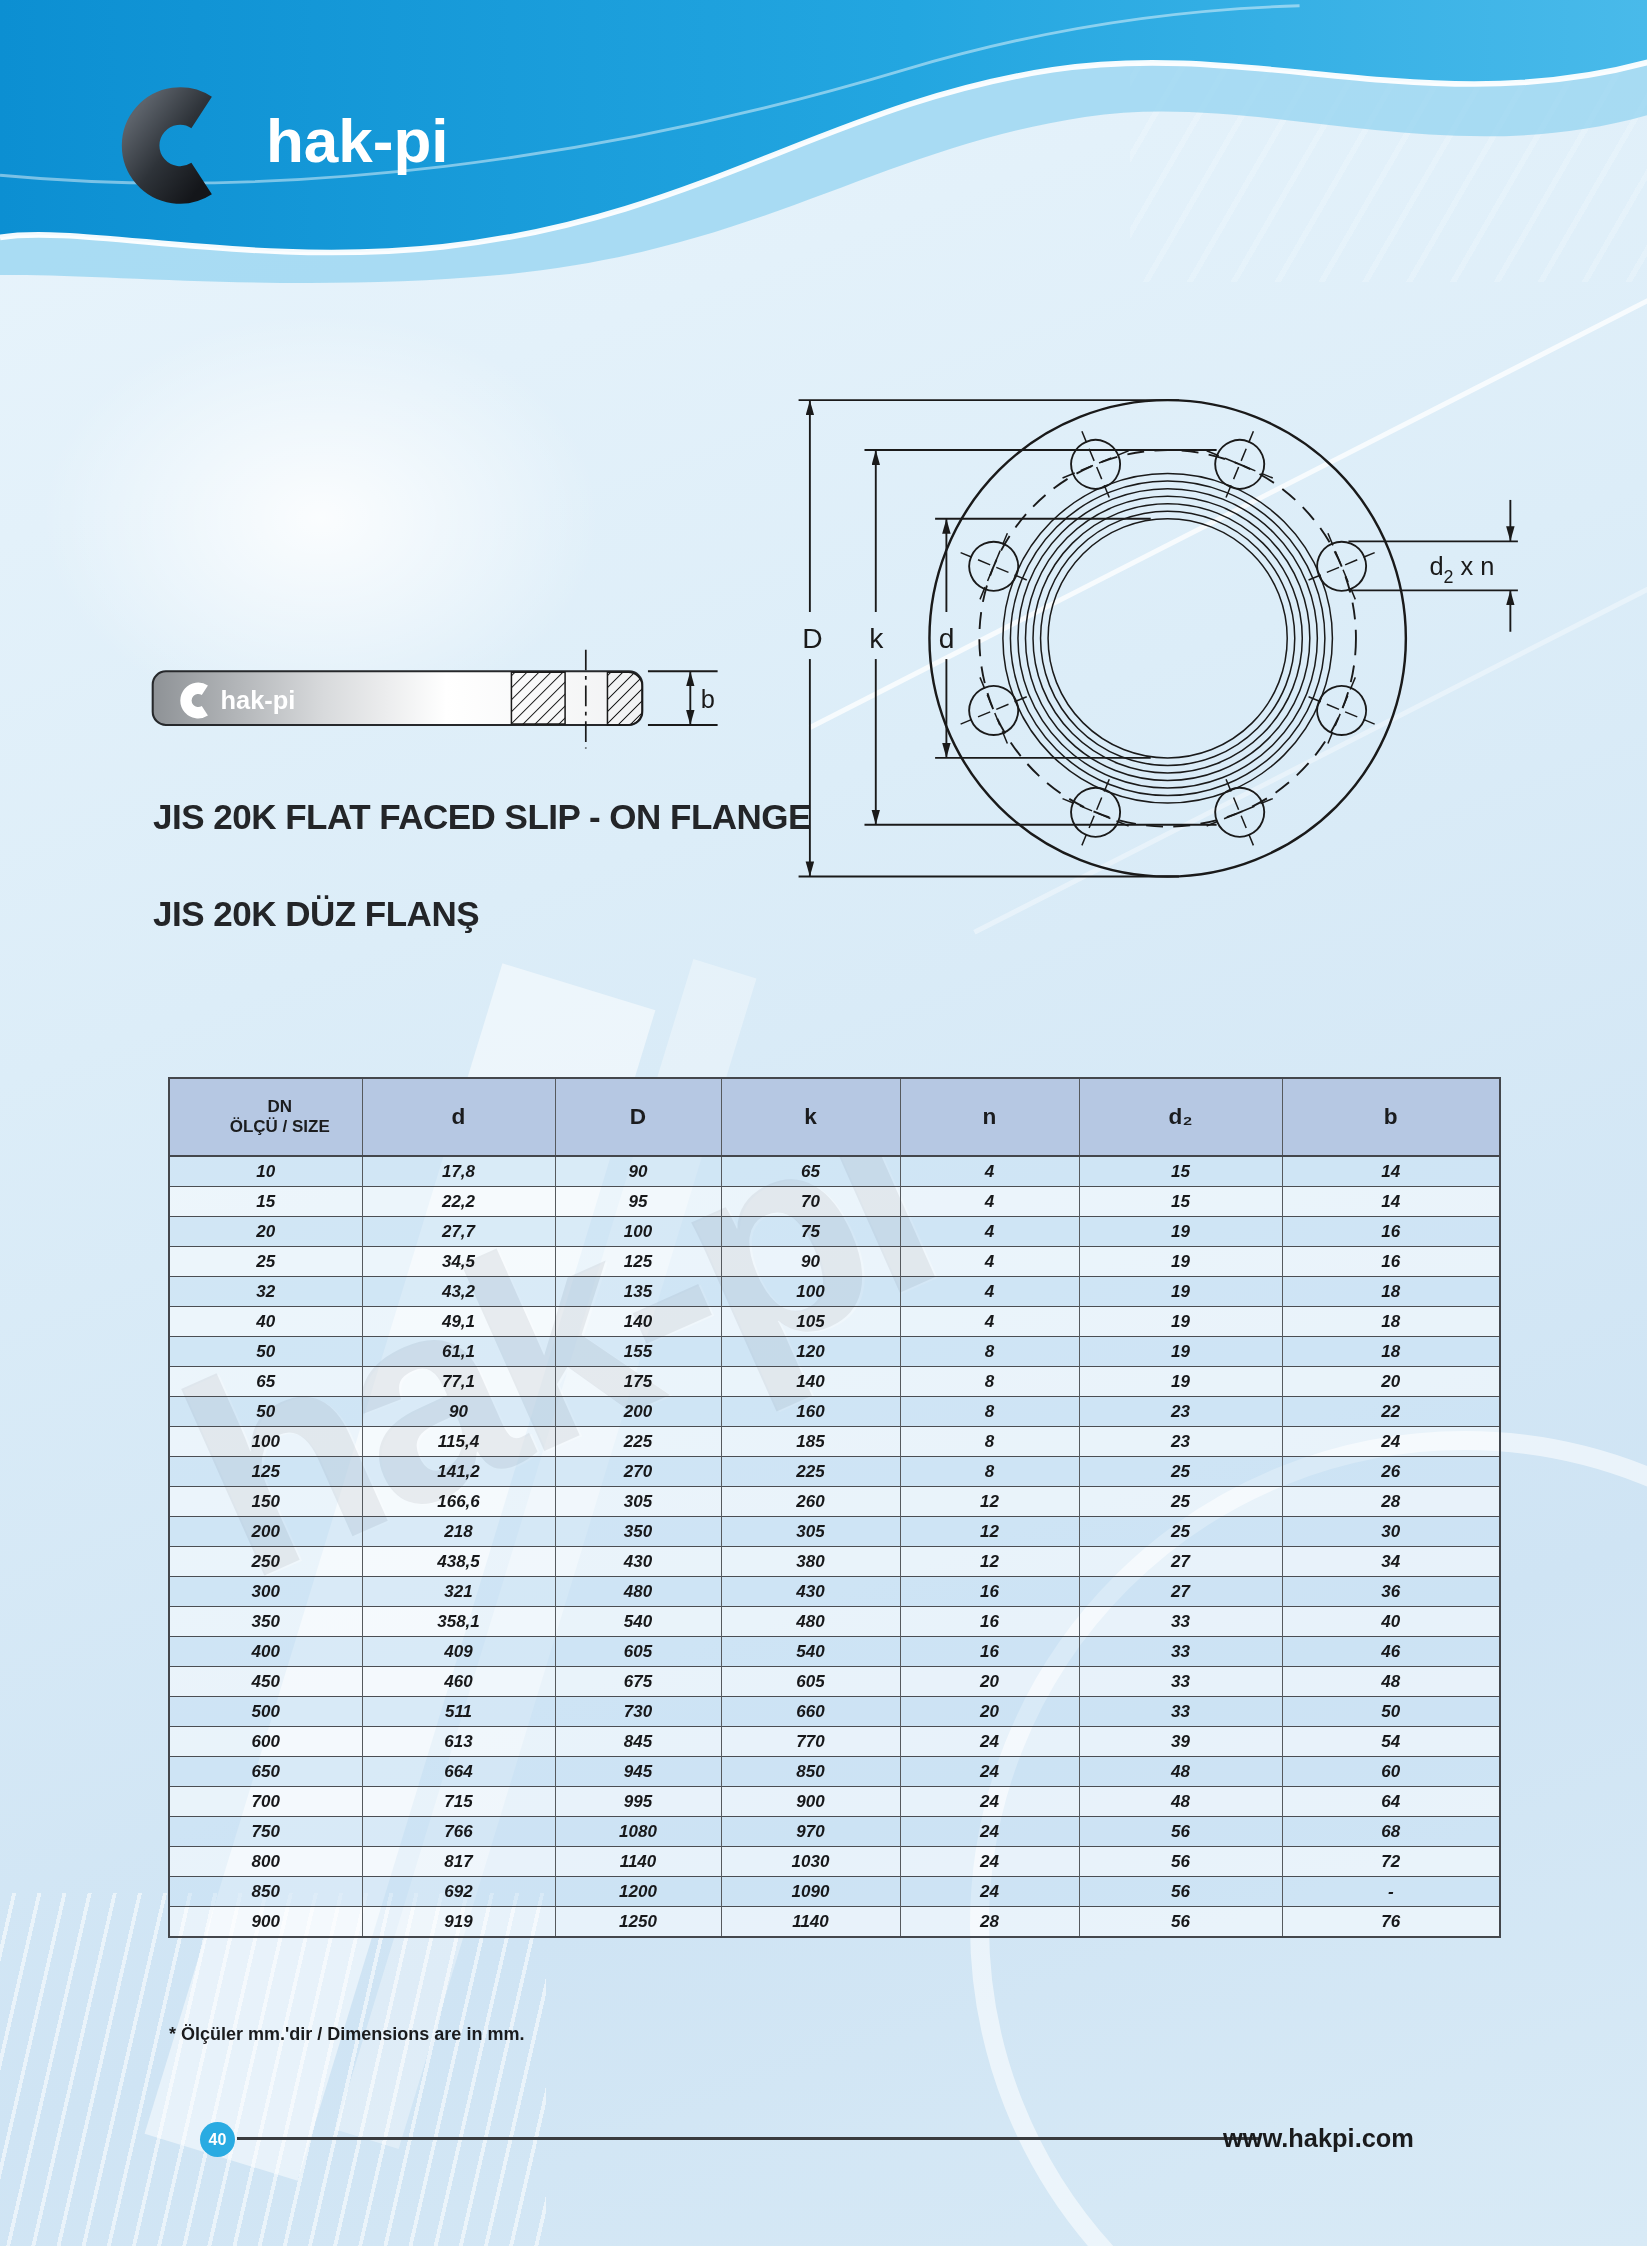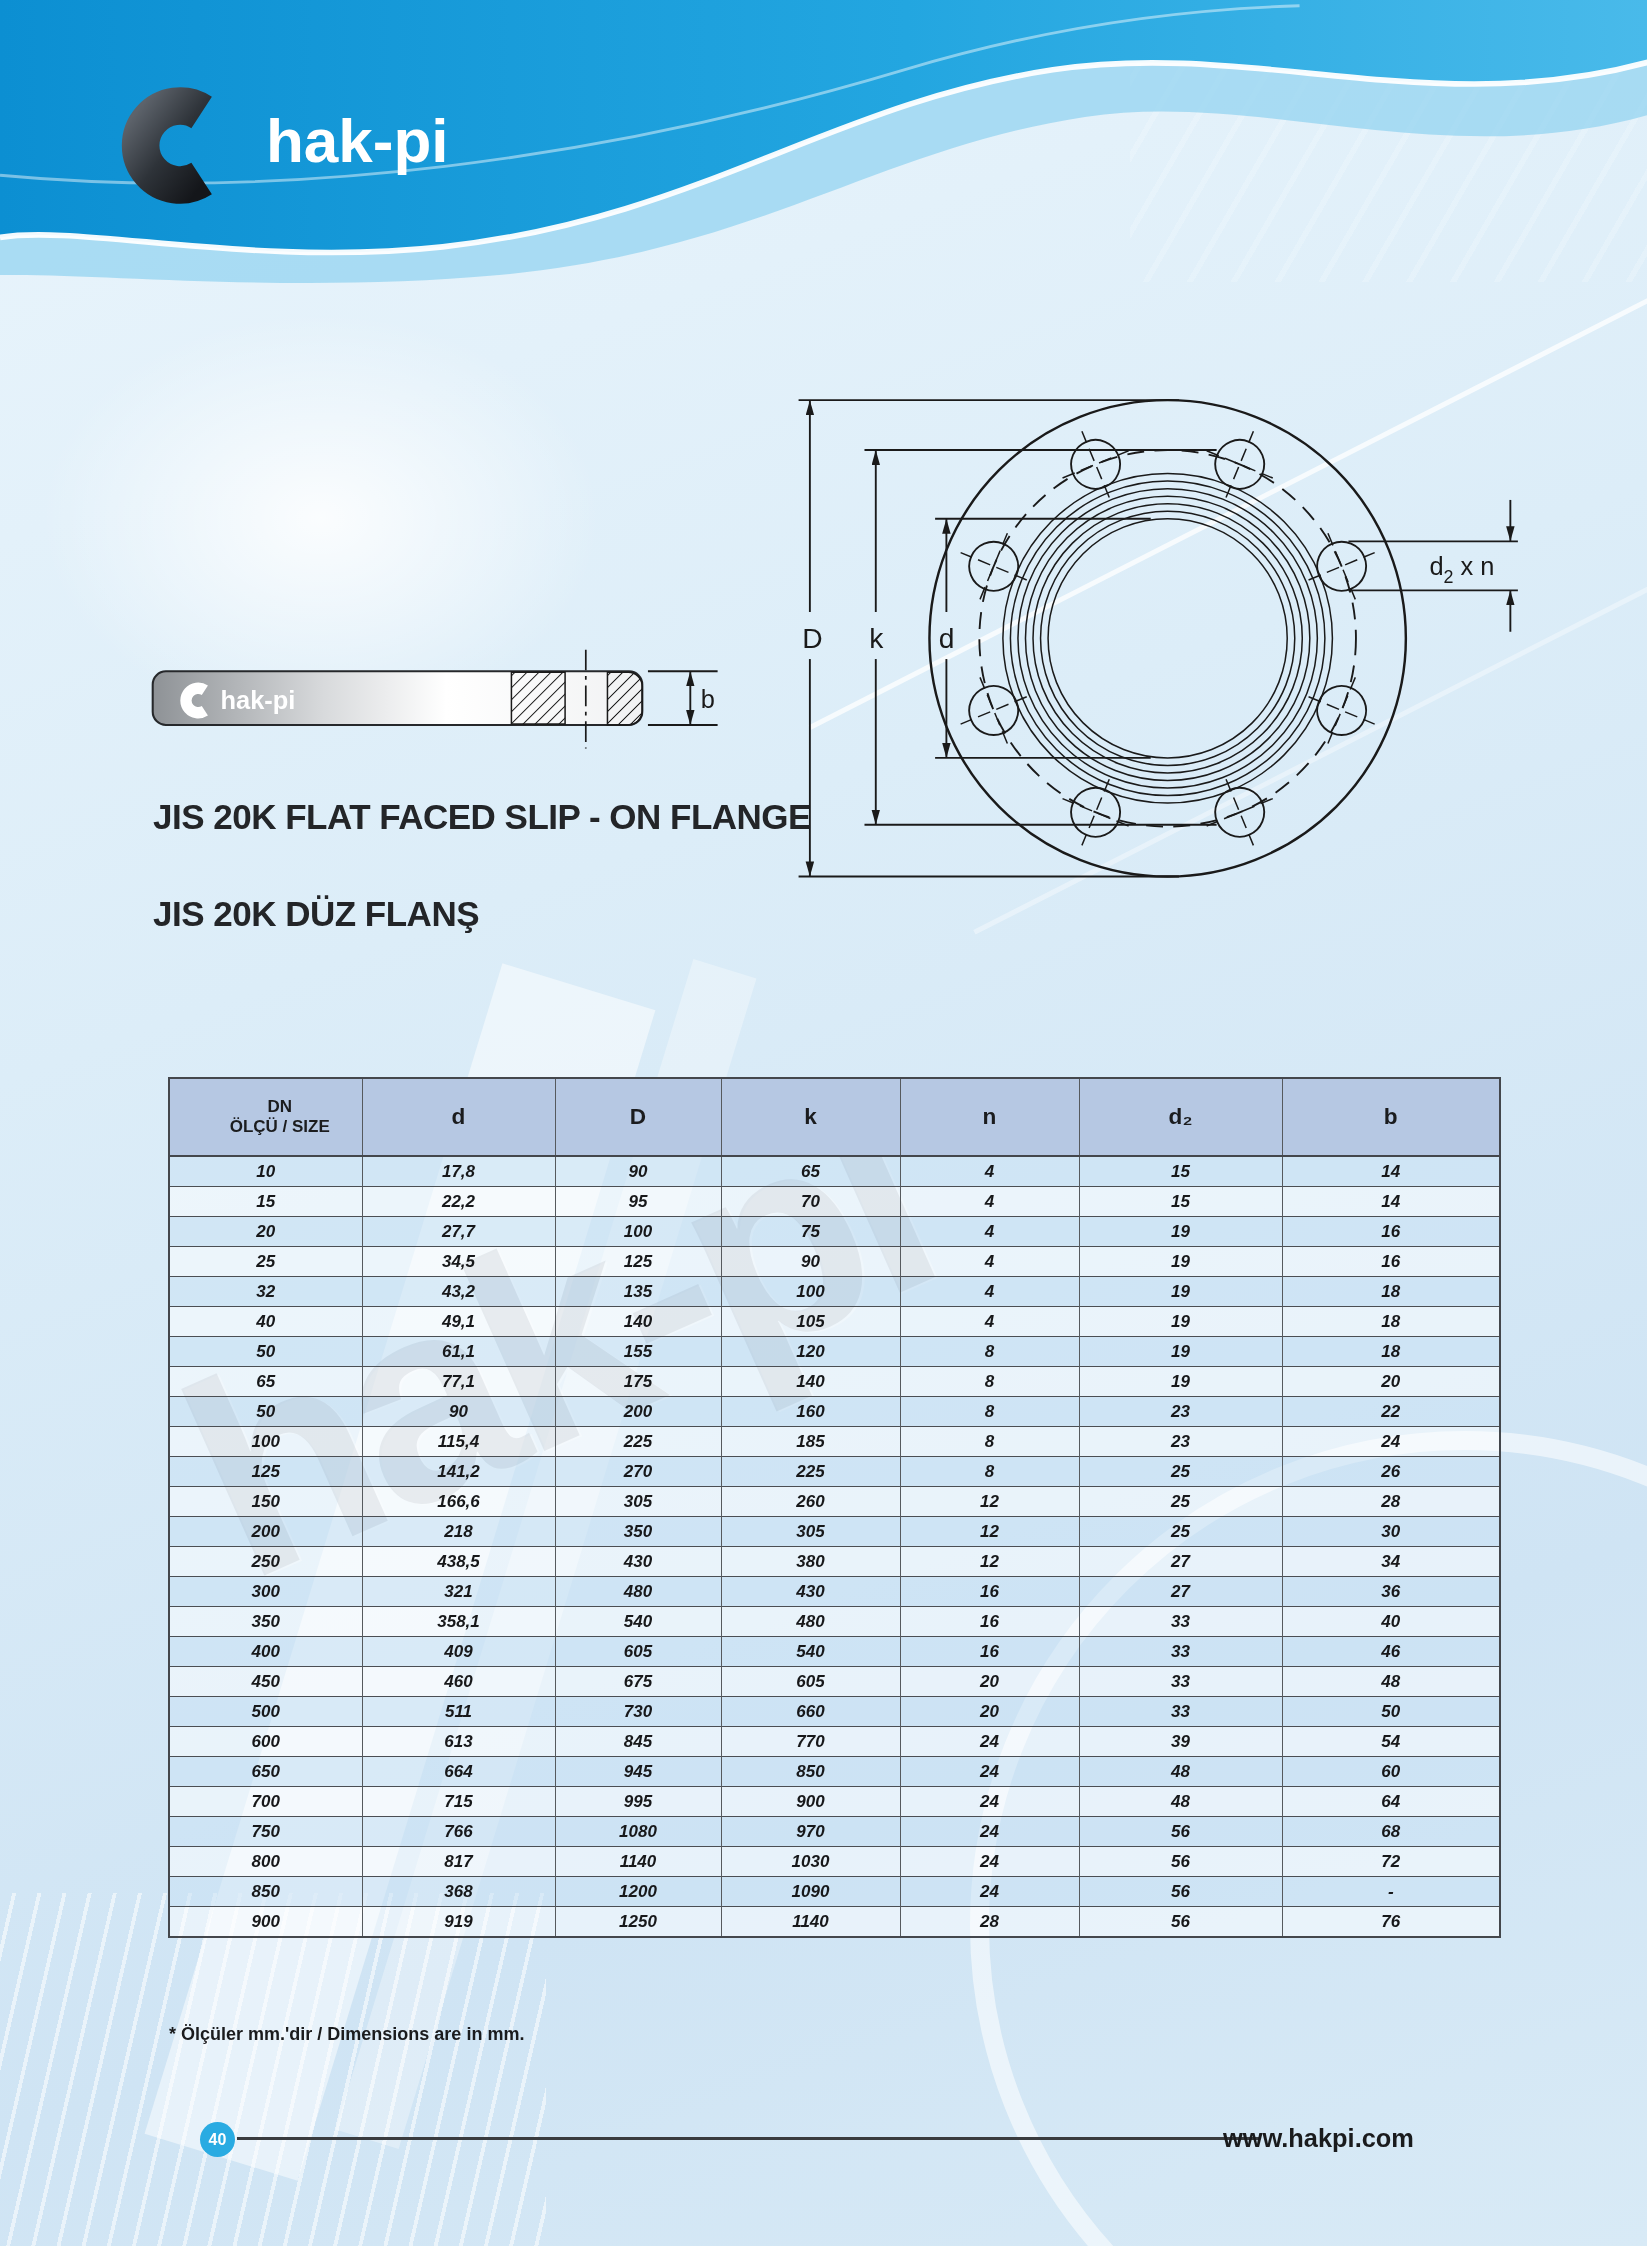--- a/index.html
+++ b/index.html
@@ -449,21 +449,21 @@
           <td>800</td>
           <td>817</td>
           <td>1140</td>
           <td>1030</td>
           <td>24</td>
           <td>56</td>
           <td>72</td>
         </tr>
         <tr>
           <td>850</td>
-          <td>368</td>
+          <td>692</td>
           <td>1200</td>
           <td>1090</td>
           <td>24</td>
           <td>56</td>
           <td>-</td>
         </tr>
         <tr>
           <td>900</td>
           <td>919</td>
           <td>1250</td>

